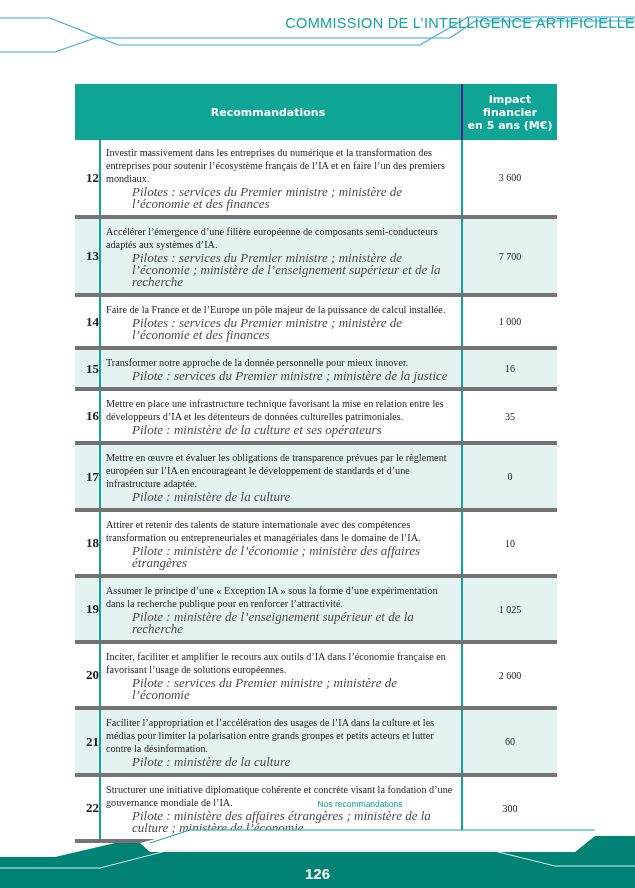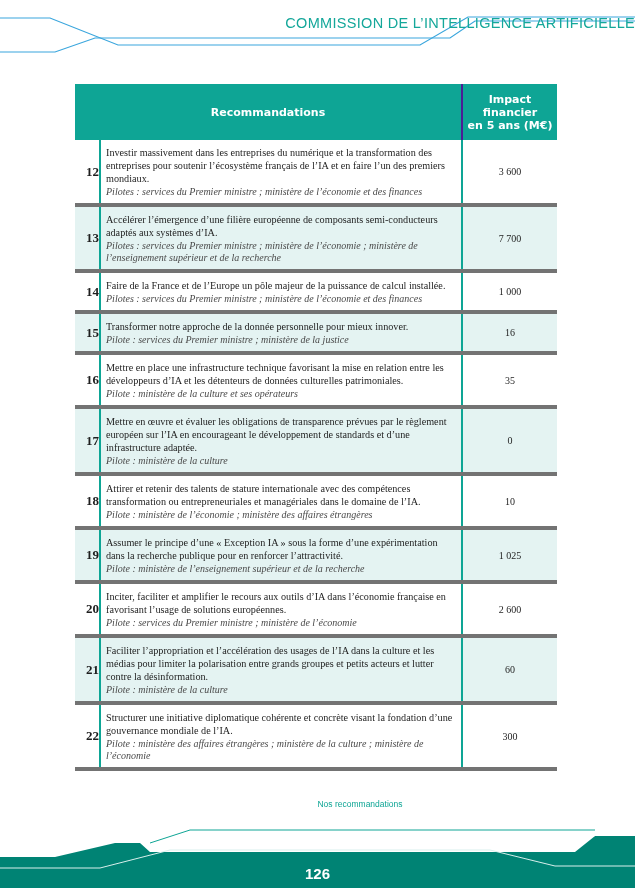--- a/index.html
+++ b/index.html
@@ -32,21 +32,21 @@
   tr.row td { border-bottom:4px solid #737373;font-family:Liberation Serif, serif; }
   td.num {
     font-weight:bold; font-size:13px; text-align:right;
   }
   td.text {
     border-left:2px solid #0ea595; border-right:2px solid #0ea595;
     padding:6px 5px 5px 5px;
   }
   .reco-title { font-size:10.2px; line-height:13px; color:#1e1e1e; }
   .reco-pilot {
-    font-size:10px; line-height:12px; font-style:italic; color:#4a4a4a; margin-top:1px;
+    font-size:13px; line-height:12px; font-style:italic; color:#4a4a4a; margin-top:1px;margin-left:26px;
   }
   td.val { text-align:center; font-size:10px; color:#1e1e1e; }
   .footer-deco { position:absolute; left:0; top:820px; width:635px; height:68px; }
   .footer-section {
     position:absolute; left:250px; width:220px; top:799px; text-align:center;
     font-family:"Liberation Sans", sans-serif; font-size:8.5px; color:#0ea595;
   }
   .page-number {
     position:absolute; left:0; width:635px; top:865px; text-align:center;
     font-family:"Liberation Sans", sans-serif; font-size:15px; font-weight:bold; color:#ffffff;

